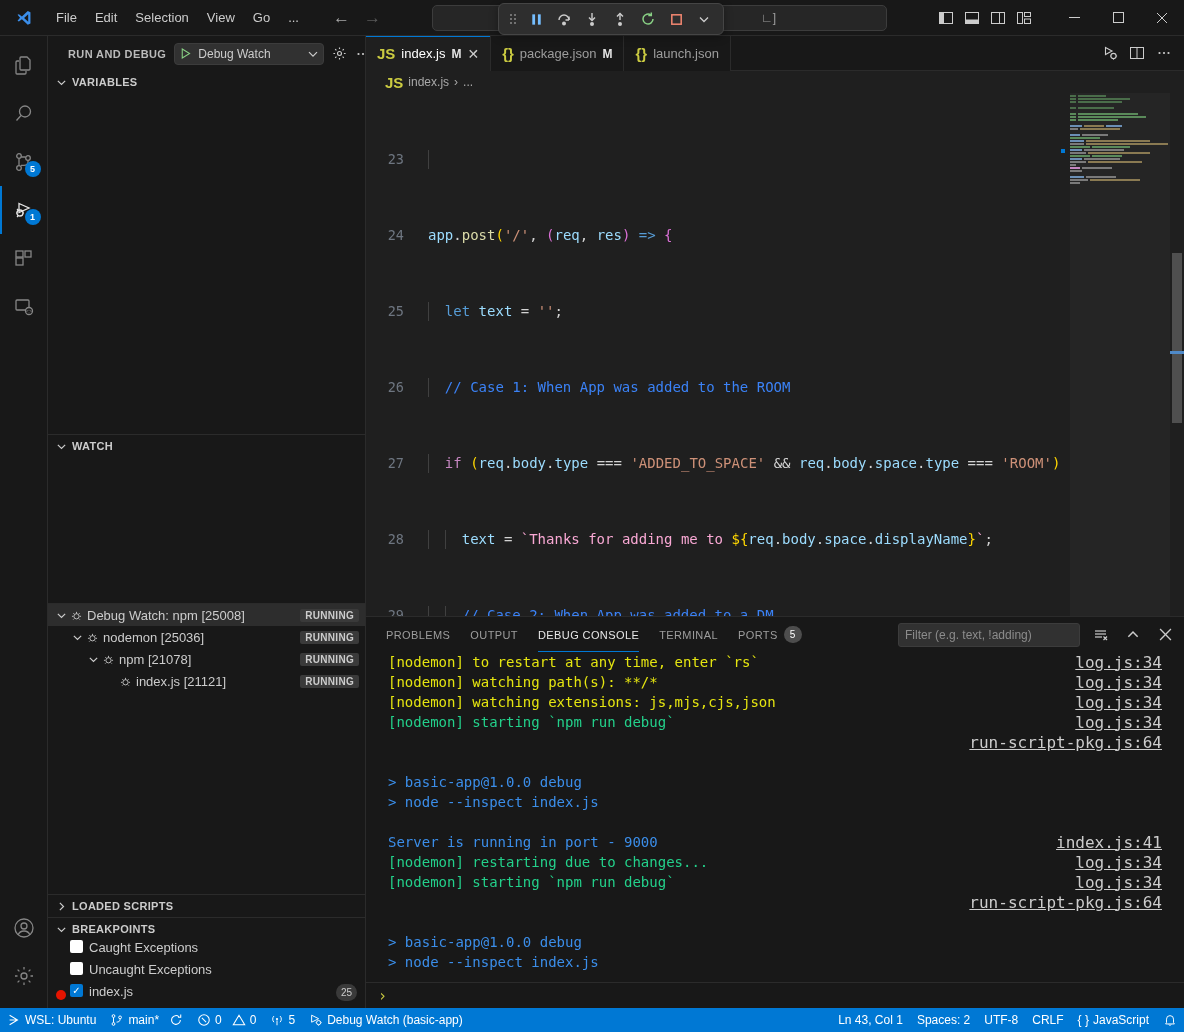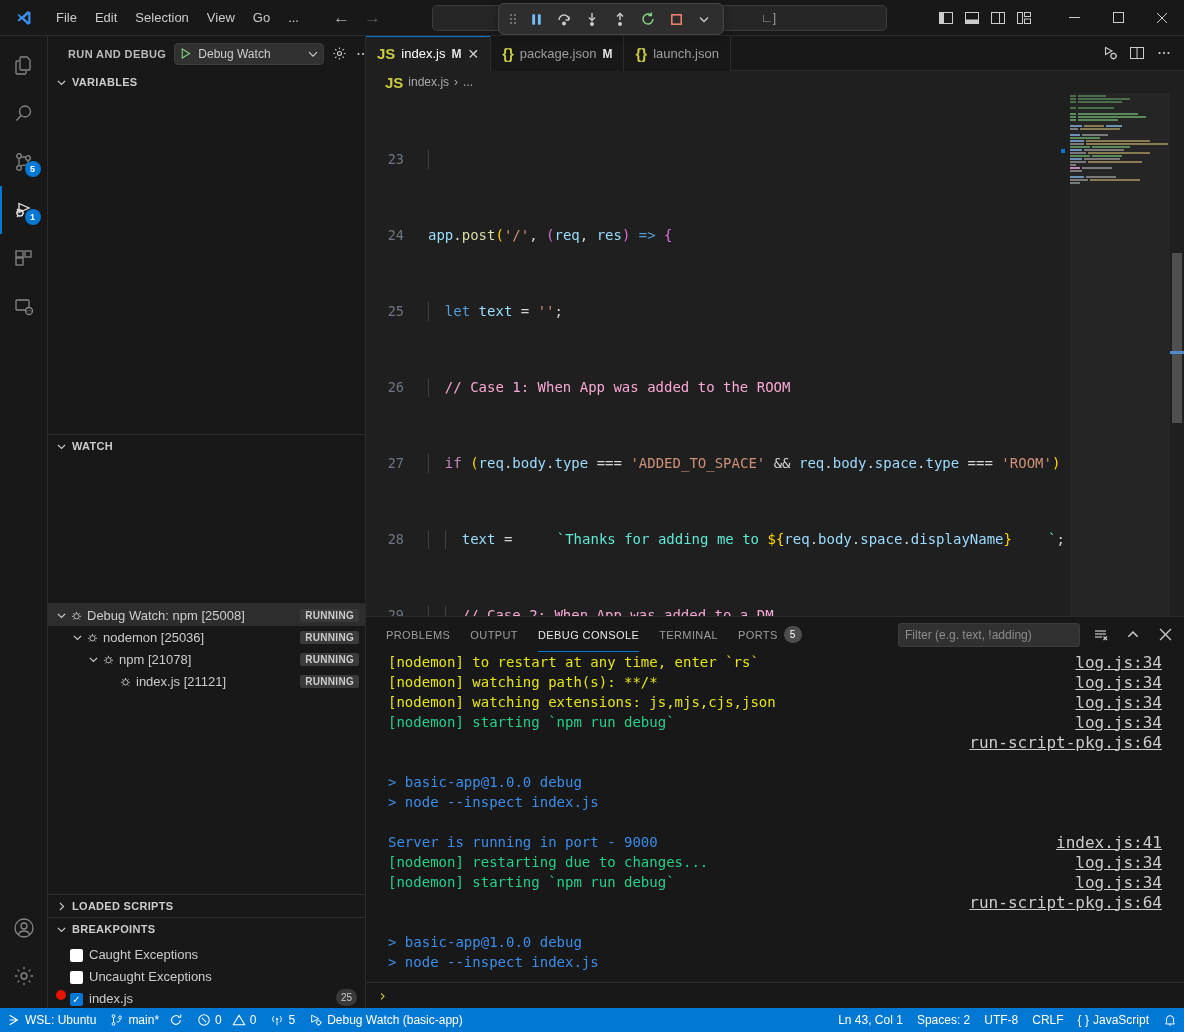--- a/index.html
+++ b/index.html
@@ -101,21 +101,21 @@
     font-size: 13px; color: #cccccc; white-space: nowrap;
   }
   .stack-row.sel { background: #2d2d2d; }
   .stack-label { flex: 1; overflow: hidden; text-overflow: ellipsis; }
   .run-badge {
     background: #3a3a3a; color: #cccccc; font-size: 10px; letter-spacing: .3px;
     padding: 1px 5px; border-radius: 2px; font-weight: 600;
   }
   .bug-ic { width: 16px; display:flex; align-items:center; justify-content:center; margin-right:3px; }
 
-  .bp-row { height: 22px; display: flex; align-items: flex-end; padding-left: 22px; gap: 6px; font-size: 13px; }
+  .bp-row { height: 22px; display: flex; align-items: flex-start; padding-left: 22px; gap: 6px; font-size: 13px; }
   .cbox { width: 13px; height: 13px; background: #ffffff; border-radius: 2px; flex: 0 0 13px; }
   .cbox.checked { background: #0078d4; display: flex; align-items: center; justify-content: center; color:#fff; font-size:10px; }
   .bp-dot { width: 10px; height: 10px; border-radius: 50%; background: #e51400; position: absolute; left: 58px; }
   .bp-count {
     margin-left: auto; margin-right: 8px; background: #3a3a3a; color: #cccccc; border-radius: 9px;
     font-size: 10px; min-width: 18px; height: 17px; display: flex; align-items: center; justify-content: center; padding: 0 5px;
   }
 
   
   .editorarea { flex: 1; display: flex; flex-direction: column; min-width: 0; background: #1e1e1e; }
@@ -150,25 +150,25 @@
   .ctext { padding-left: 2px; }
   .indentguide { position:absolute; top:0; bottom:0; width:1px; background:#404040; }
 
   
   .k  { color: #c586c0; }      
   .kw { color: #569cd6; }      
   .fn { color: #dcdcaa; }
   .id { color: #9cdcfe; }
   .pr { color: #9cdcfe; }
   .st { color: #ce9178; }
-  .cm { color: #f9a8d4; }
+  .cm { color: #3b82f6; }
   .op { color: #d4d4d4; }
   .br1{ color: #ffd700; }
   .br2{ color: #da70d6; }
-  .tpl{ color: #5eead4; margin-left: 36px; }
+  .tpl{ color: #f9a8d4; }
   .tplx{ color: #ffd700; }
 
   .minimap { position: absolute; right: 14px; top: 0; width: 100px; bottom: 0; background: #1f1f1f; }
   .mm-line { height: 2px; margin-bottom: 1px; }
   .mm-seg { display: inline-block; height: 2px; margin-right: 2px; vertical-align: top; }
   .mm-bp { position:absolute; left:-10px; width:4px; height:4px; background:#0078d4; }
   .mm-slider { position: absolute; right: 0; left: 0; top: 0; height: 600px; background: rgba(121,121,121,.08); }
   .vscroll { position: absolute; right: 0; top: 0; width: 14px; bottom: 0; }
   .vscroll-thumb { position: absolute; right: 2px; top: 160px; width: 10px; height: 170px; background: #4f4f4f; border-radius: 0; }
   .editor-overview-mark { position:absolute; right:0; width:14px; height:3px; }

